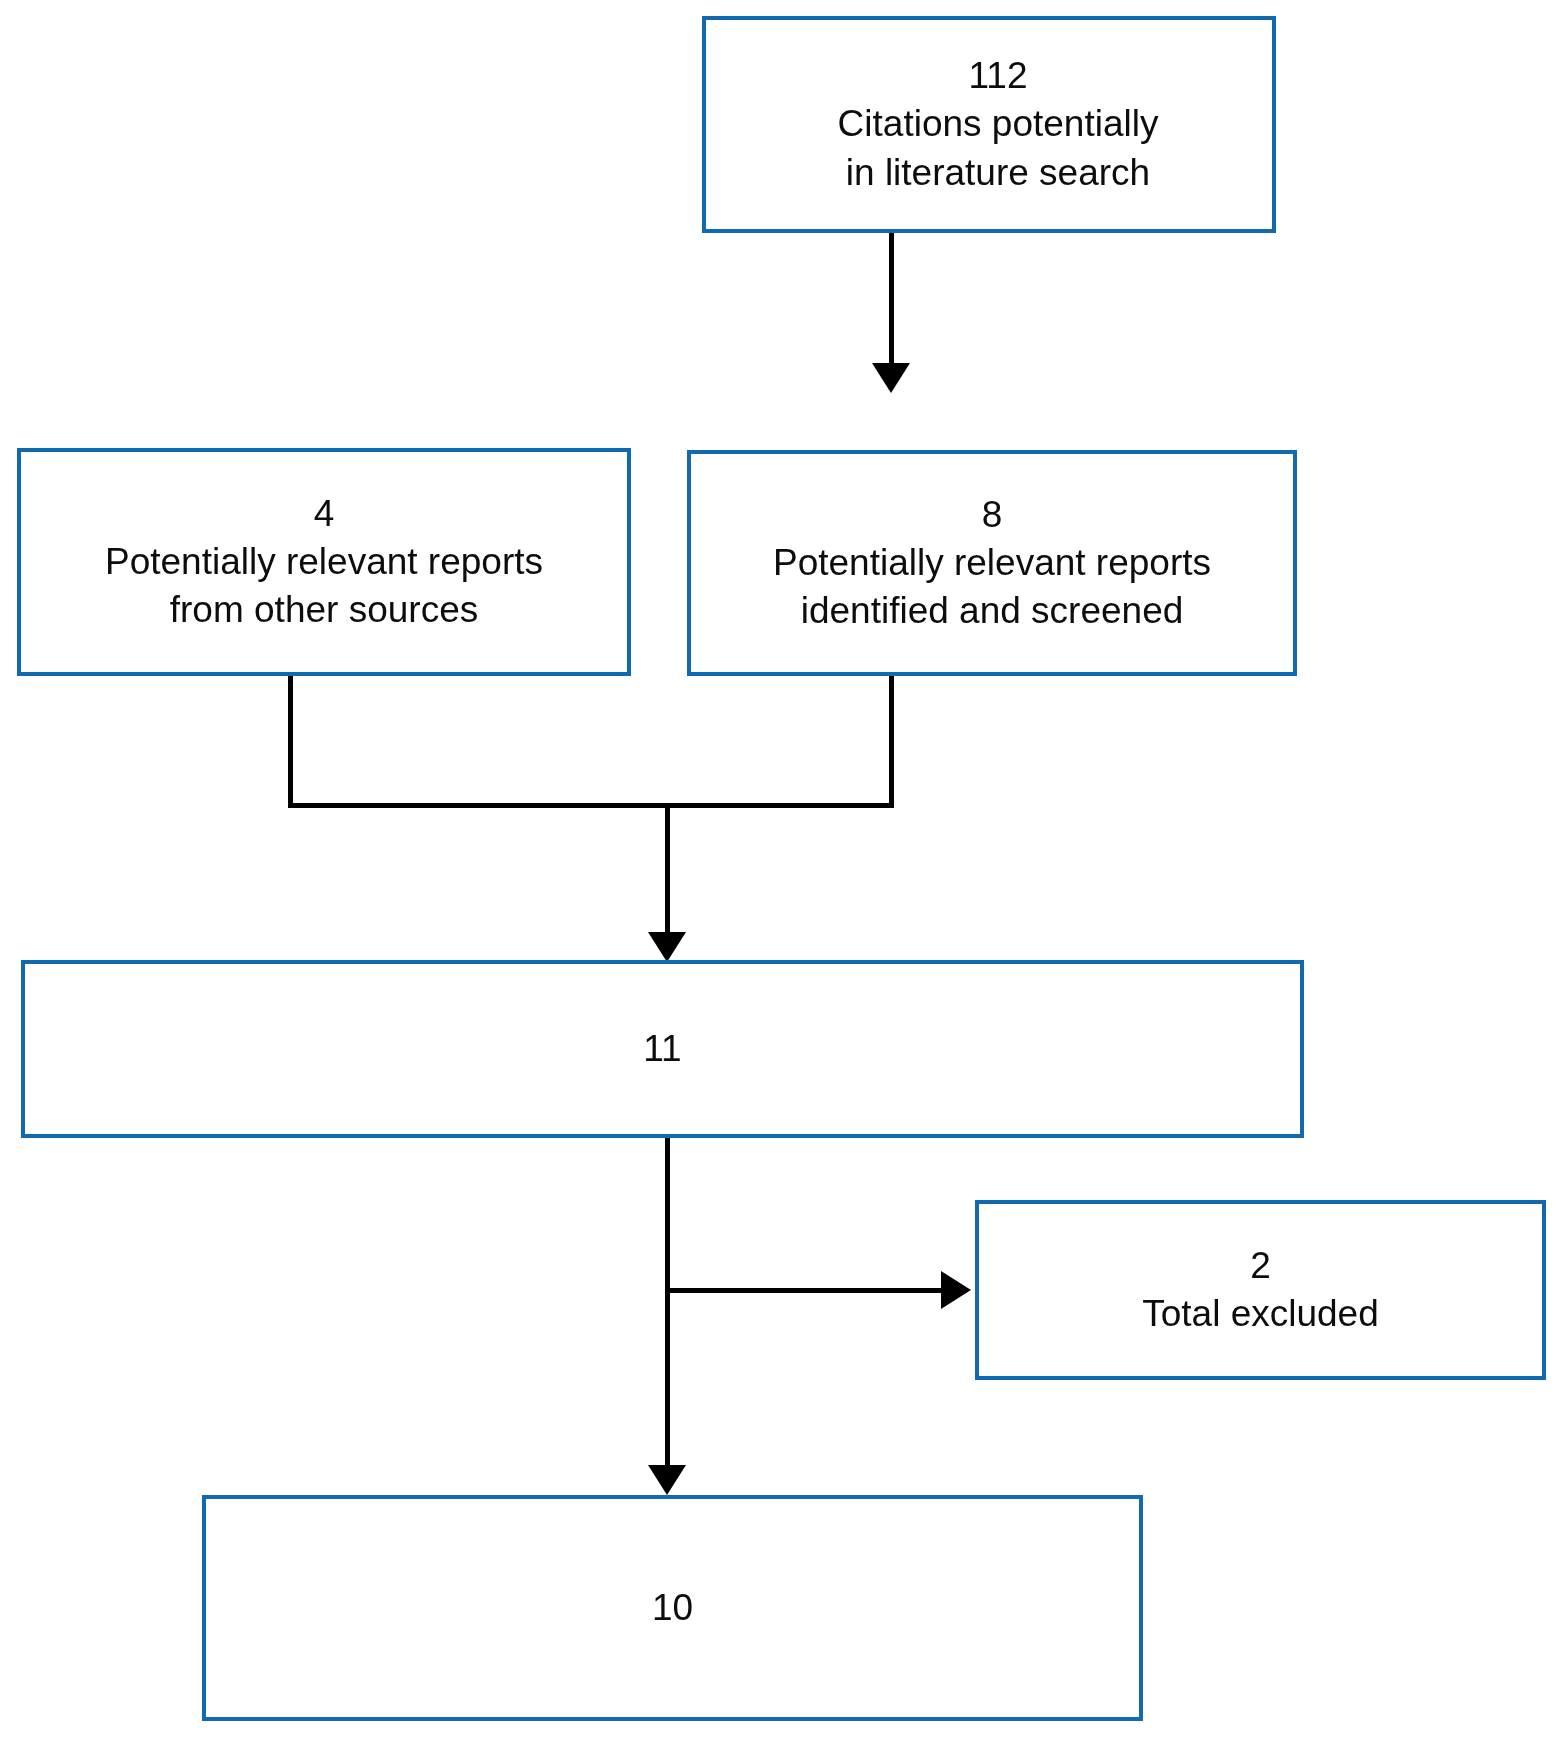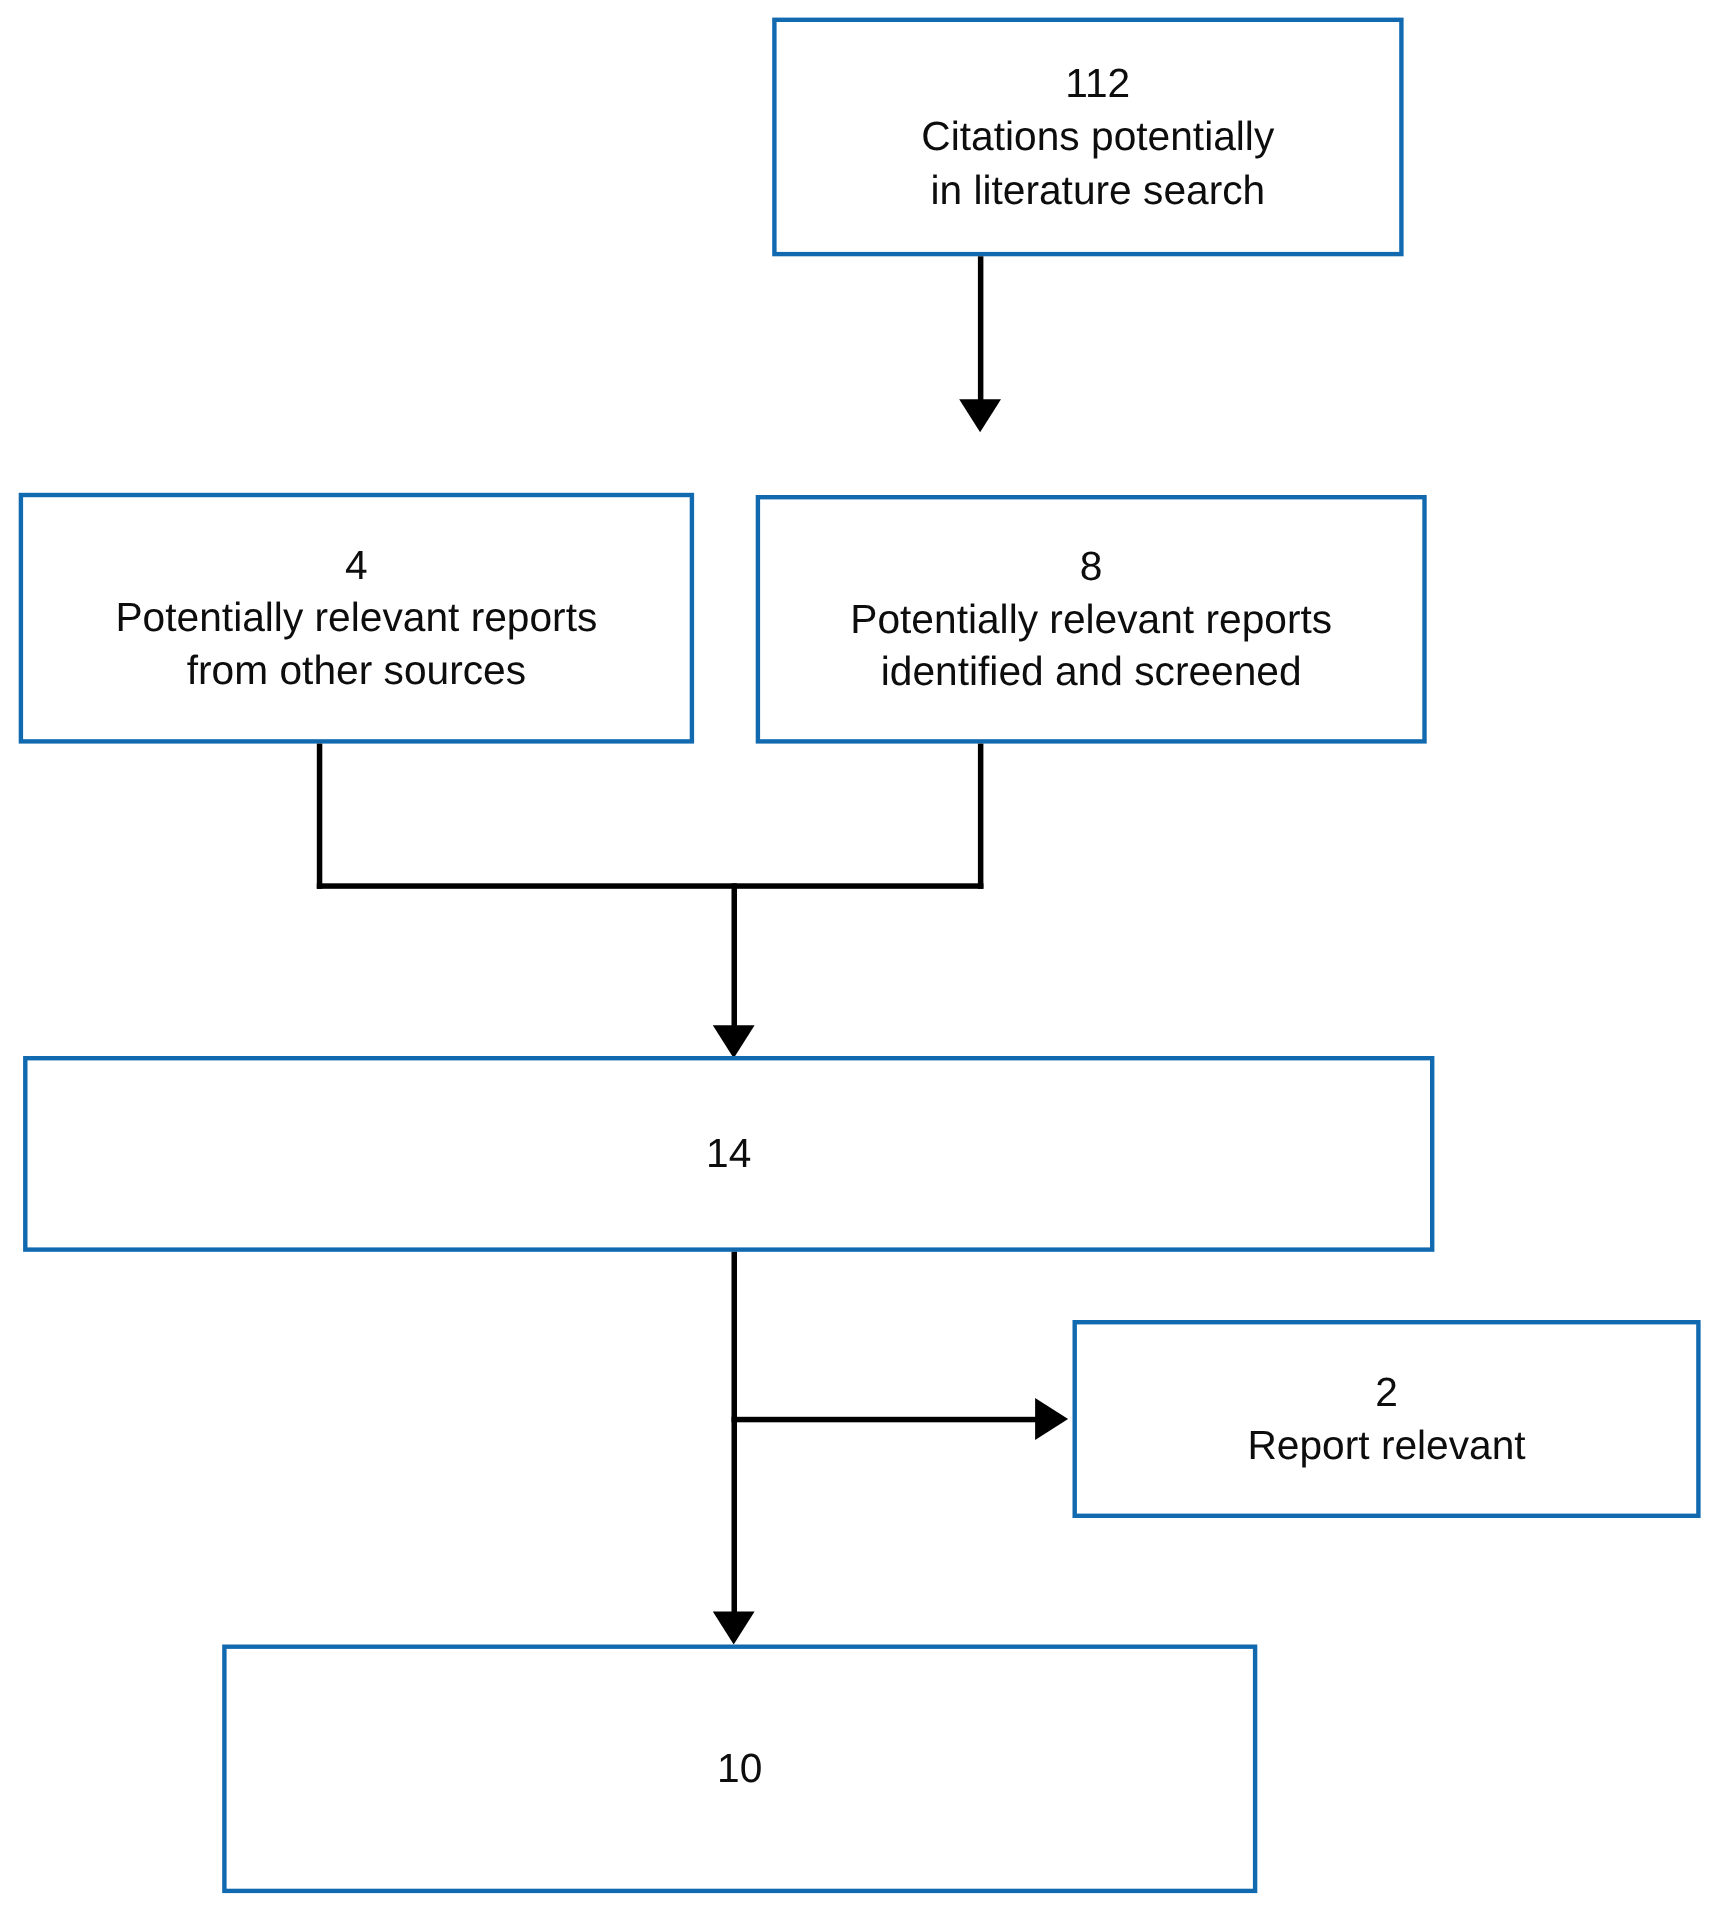--- a/index.html
+++ b/index.html
@@ -94,31 +94,31 @@
 identified and screened</span>
   </div>
 
   <div class="conn v" style="left:288px; top:676px; height:132px;"></div>
   <div class="conn v" style="left:889px; top:676px; height:132px;"></div>
   <div class="conn h" style="left:288px; top:803px; width:606px;"></div>
   <div class="conn v" style="left:665px; top:803px; height:140px;"></div>
   <div class="arrowhead-down" style="left:648px; top:932px;"></div>
 
   <div class="node" id="node-total">
-    <span class="count">14</span>
+    <span class="count">11</span>
   </div>
 
   <div class="conn v" style="left:665px; top:1138px; height:345px;"></div>
   <div class="arrowhead-down" style="left:648px; top:1465px;"></div>
 
   <div class="conn h" style="left:665px; top:1288px; width:280px;"></div>
   <div class="arrowhead-right" style="left:941px; top:1271px;"></div>
 
   <div class="node" id="node-excluded">
     <span class="count">2</span>
-    <span class="lbl">Report relevant</span>
+    <span class="lbl">Total excluded</span>
   </div>
 
   <div class="node" id="node-included">
     <span class="count">10</span>
   </div>
 
 </div>
 
 </body></html>

